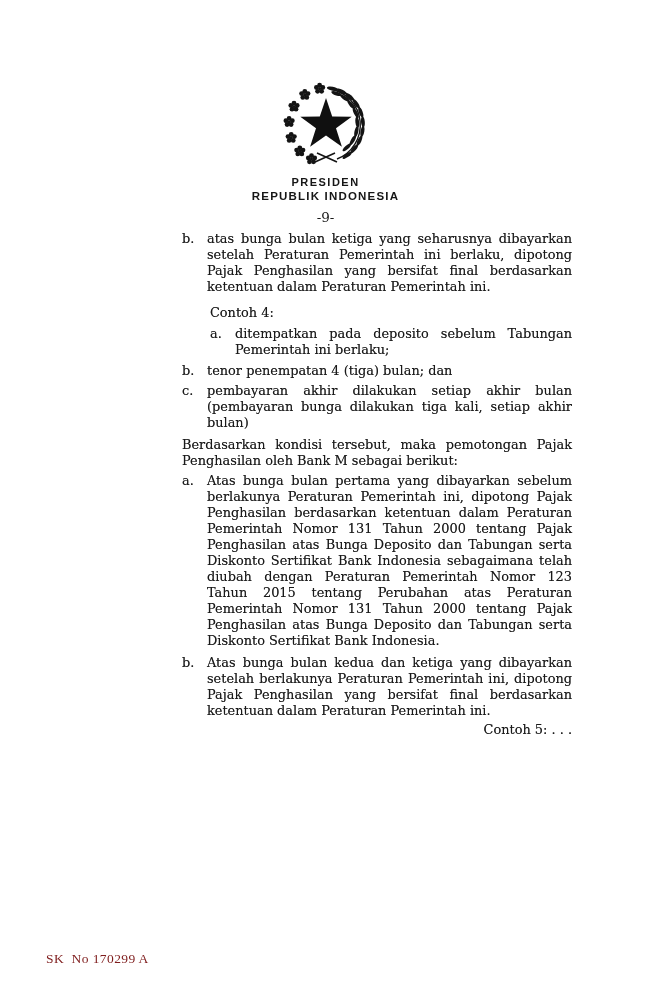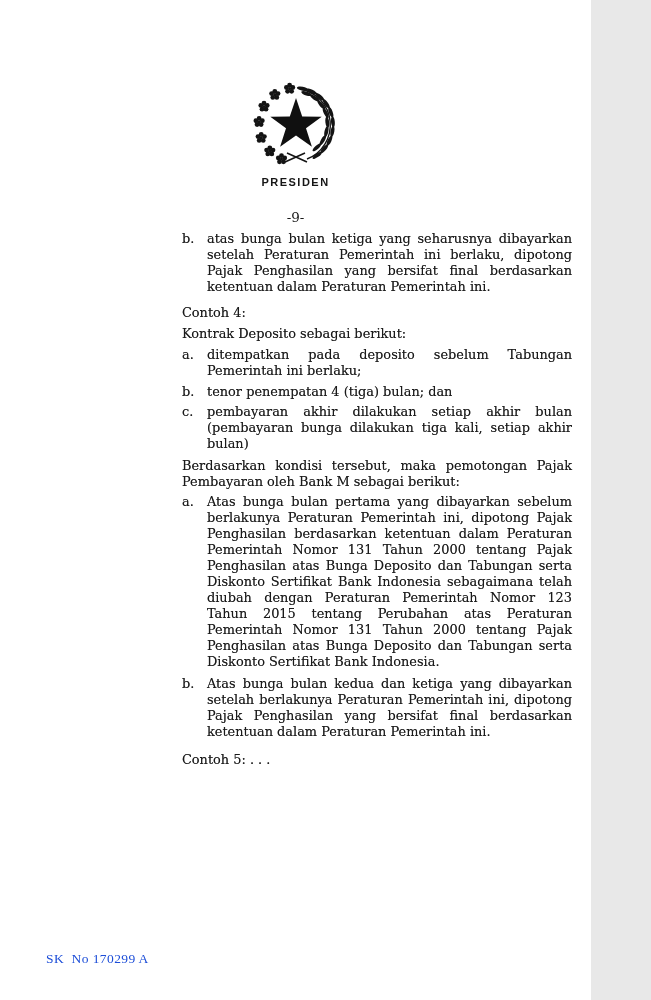--- a/index.html
+++ b/index.html
@@ -1,18 +1,18 @@
 <!DOCTYPE html>
 <html><head>
 <meta charset="utf-8">
 <style>
   html, body { margin: 0; padding: 0; background: #e8e8e8; }
   .page {
     position: relative;
-    width: 591px;
+    width: 651px;
     height: 1000px;
     background: #ffffff;
     overflow: hidden;
     font-family: "DejaVu Serif", serif;
     color: #1a1a1a;
   }
 
   
   .emblem-wrap {
     position: absolute;
@@ -62,38 +62,38 @@
     line-height: 16px;
     text-shadow: 0 0 0.3px rgba(20,20,20,0.55);
   }
   .para { text-align: justify; }
   .li { display: flex; }
   .li .marker { width: 25px; flex: 0 0 25px; }
   .li .text { flex: 1 1 auto; text-align: justify; }
 
   .mb10 { margin-bottom: 10px; }
   .mb6  { margin-bottom: 6px; }
-  .mb5  { margin-bottom: 5px; }
+  .mb5  { margin-bottom: 5px; margin-left: 28px; }
   .mb4  { margin-bottom: 4px; }
 
   .continuation {
-    text-align: left;
-    margin-top: 12px;
+    text-align: right;
+    margin-top: 3px;
   }
 
   
   .footer-code {
     position: absolute;
     left: 46px;
     top: 951px;
     font-family: "Liberation Serif", serif;
     font-size: 13.5px;
     letter-spacing: 0.4px;
     white-space: pre;
-    color: #1d4ed8;
+    color: #7f1d1d;
   }
 </style>
 </head>
 <body>
 
 <div class="page">
 
   <div class="emblem-wrap">
     <svg width="100" height="86" viewBox="2 0 100 84" xmlns="http://www.w3.org/2000/svg" aria-hidden="true">
       <defs>
@@ -139,52 +139,52 @@
       <use href="#leaf" transform="translate(82.4,48.5) rotate(103)"></use>
       <use href="#leaf" transform="translate(78.9,57.1) rotate(120)"></use>
       <use href="#leaf" transform="translate(72.9,64.3) rotate(138)"></use>
 
       <path d="M 43,70 L 63,79 M 61,70 L 41,79" stroke="#141414" stroke-width="1.6" fill="none"></path>
     </svg>
   </div>
 
   <div class="authority">
     <div class="line1">PRESIDEN</div>
+    <div class="line2">REPUBLIK INDONESIA</div>
   </div>
 
   <div class="page-number">-9-</div>
 
   <div class="body-col">
 
     <div class="li mb10">
       <span class="marker">b.</span>
       <span class="text">atas bunga bulan ketiga yang seharusnya dibayarkan setelah Peraturan Pemerintah ini berlaku, dipotong Pajak Penghasilan yang bersifat final berdasarkan ketentuan dalam Peraturan Pemerintah ini.</span>
     </div>
 
     <div class="mb5">
       <div>Contoh 4:</div>
     </div>
 
-    <div class="para mb5">Kontrak Deposito sebagai berikut:</div>
 
     <div class="li mb5">
       <span class="marker">a.</span>
       <span class="text">ditempatkan pada deposito sebelum Tabungan Pemerintah ini berlaku;</span>
     </div>
     <div class="li mb4">
       <span class="marker">b.</span>
       <span class="text">tenor penempatan 4 (tiga) bulan; dan</span>
     </div>
     <div class="li mb6">
       <span class="marker">c.</span>
       <span class="text">pembayaran akhir dilakukan setiap akhir bulan (pembayaran bunga dilakukan tiga kali, setiap akhir bulan)</span>
     </div>
 
 
-    <div class="para mb4">Berdasarkan kondisi tersebut, maka pemotongan Pajak Pembayaran oleh Bank M sebagai berikut:</div>
+    <div class="para mb4">Berdasarkan kondisi tersebut, maka pemotongan Pajak Penghasilan oleh Bank M sebagai berikut:</div>
 
     <div class="li mb6">
       <span class="marker">a.</span>
       <span class="text">Atas bunga bulan pertama yang dibayarkan sebelum berlakunya Peraturan Pemerintah ini, dipotong Pajak Penghasilan berdasarkan ketentuan dalam Peraturan Pemerintah Nomor 131 Tahun 2000 tentang Pajak Penghasilan atas Bunga Deposito dan Tabungan serta Diskonto Sertifikat Bank Indonesia sebagaimana telah diubah dengan Peraturan Pemerintah Nomor 123 Tahun 2015 tentang Perubahan atas Peraturan Pemerintah Nomor 131 Tahun 2000 tentang Pajak Penghasilan atas Bunga Deposito dan Tabungan serta Diskonto Sertifikat Bank Indonesia.</span>
     </div>
     <div class="li">
       <span class="marker">b.</span>
       <span class="text">Atas bunga bulan kedua dan ketiga yang dibayarkan setelah berlakunya Peraturan Pemerintah ini, dipotong Pajak Penghasilan yang bersifat final berdasarkan ketentuan dalam Peraturan Pemerintah ini.</span>
     </div>
 

